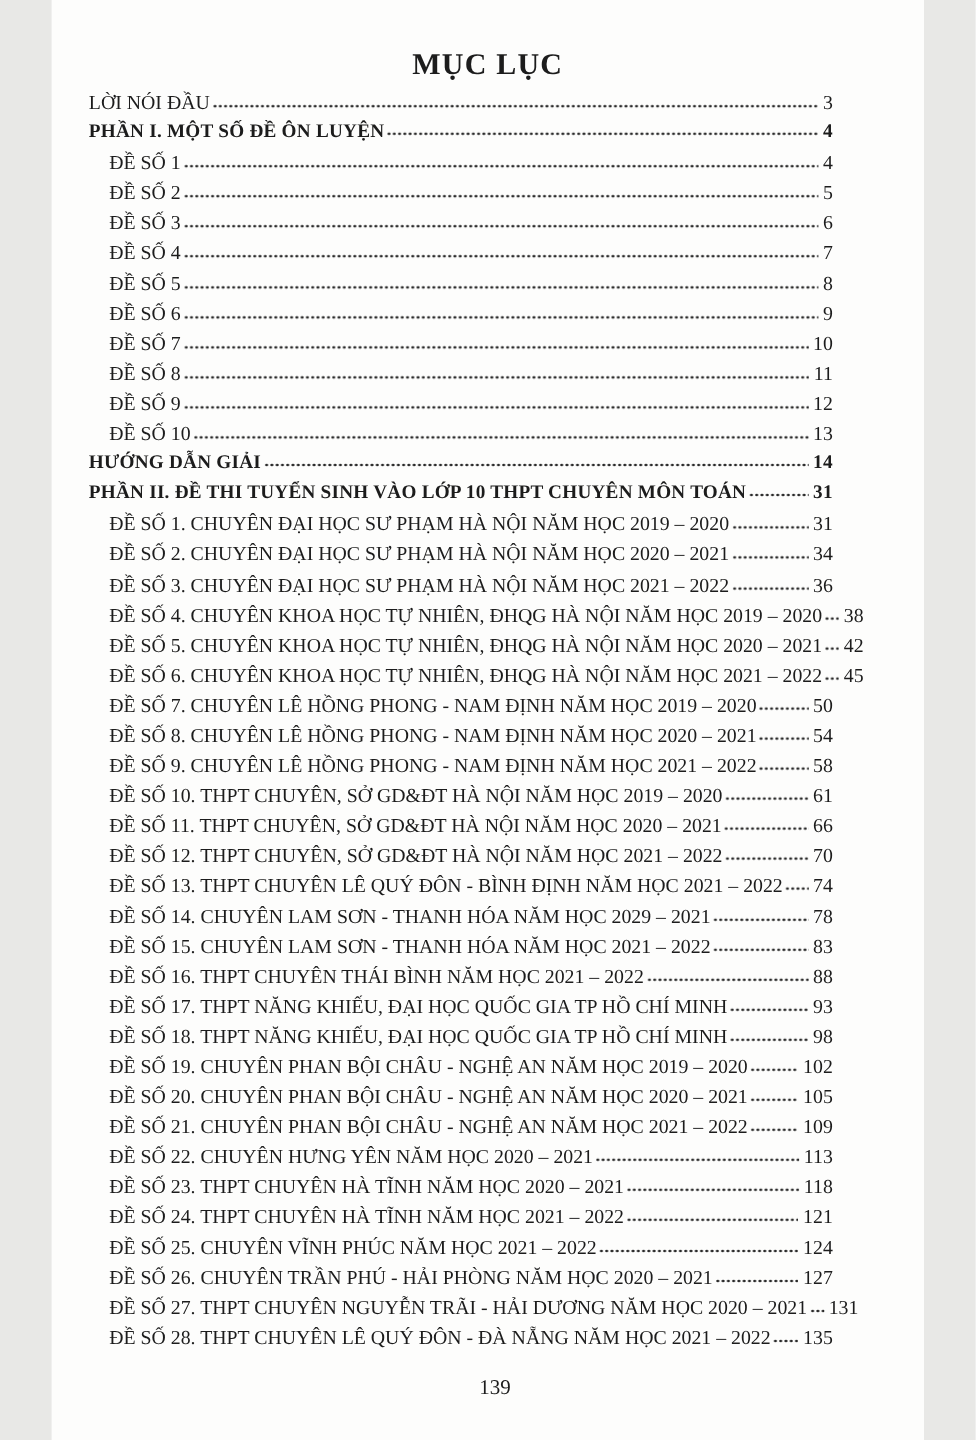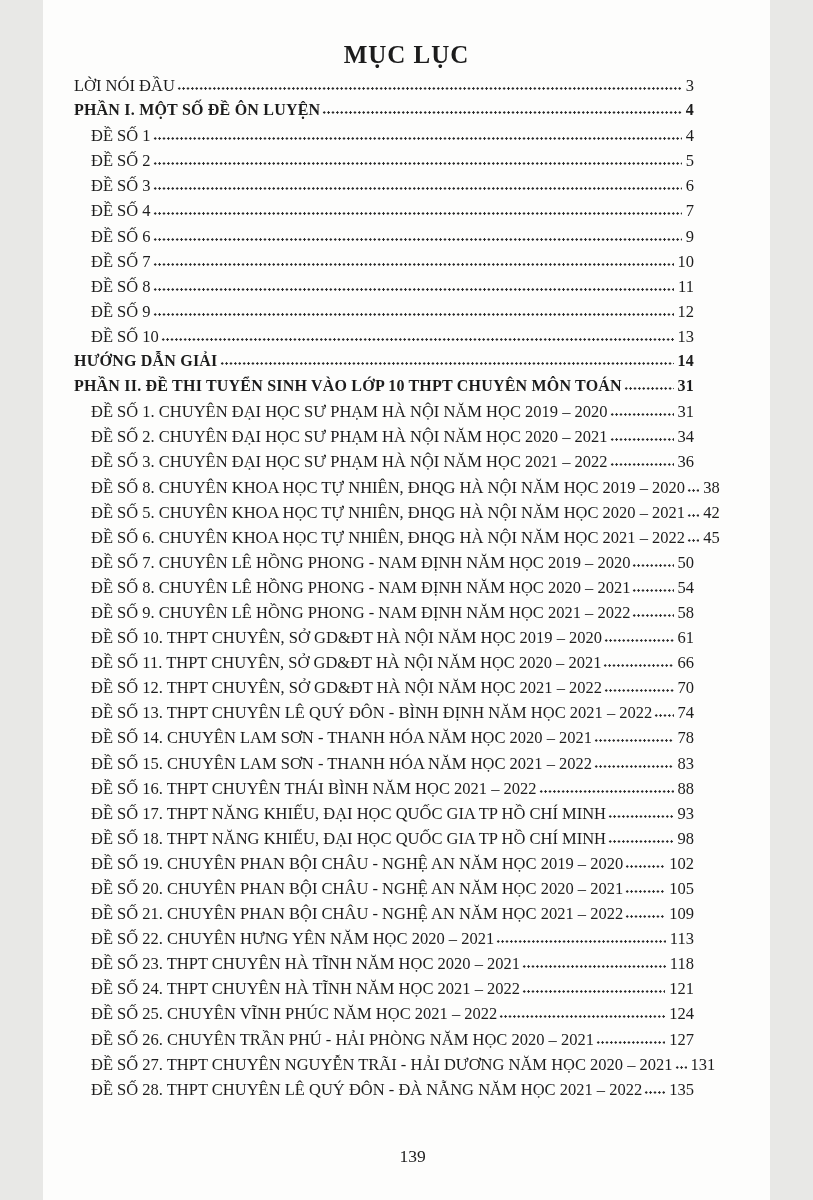--- a/index.html
+++ b/index.html
@@ -91,20 +91,25 @@
         <span class="label">ĐỀ SỐ 3</span>
         <span class="dots"></span>
         <span class="pnum">6</span>
       </div>
       <div class="row indent">
         <span class="label">ĐỀ SỐ 4</span>
         <span class="dots"></span>
         <span class="pnum">7</span>
       </div>
       <div class="row indent">
+        <span class="label">ĐỀ SỐ 5</span>
+        <span class="dots"></span>
+        <span class="pnum">8</span>
+      </div>
+      <div class="row indent">
         <span class="label">ĐỀ SỐ 6</span>
         <span class="dots"></span>
         <span class="pnum">9</span>
       </div>
       <div class="row indent">
         <span class="label">ĐỀ SỐ 7</span>
         <span class="dots"></span>
         <span class="pnum">10</span>
       </div>
       <div class="row indent">
@@ -141,21 +146,21 @@
         <span class="label">ĐỀ SỐ 2. CHUYÊN ĐẠI HỌC SƯ PHẠM HÀ NỘI NĂM HỌC 2020 – 2021</span>
         <span class="dots"></span>
         <span class="pnum">34</span>
       </div>
       <div class="row indent">
         <span class="label">ĐỀ SỐ 3. CHUYÊN ĐẠI HỌC SƯ PHẠM HÀ NỘI NĂM HỌC 2021 – 2022</span>
         <span class="dots"></span>
         <span class="pnum">36</span>
       </div>
       <div class="row indent">
-        <span class="label">ĐỀ SỐ 8. CHUYÊN KHOA HỌC TỰ NHIÊN, ĐHQG HÀ NỘI NĂM HỌC 2019 – 2020</span>
+        <span class="label">ĐỀ SỐ 4. CHUYÊN KHOA HỌC TỰ NHIÊN, ĐHQG HÀ NỘI NĂM HỌC 2019 – 2020</span>
         <span class="dots"></span>
         <span class="pnum">38</span>
       </div>
       <div class="row indent">
         <span class="label">ĐỀ SỐ 5. CHUYÊN KHOA HỌC TỰ NHIÊN, ĐHQG HÀ NỘI NĂM HỌC 2020 – 2021</span>
         <span class="dots"></span>
         <span class="pnum">42</span>
       </div>
       <div class="row indent">
         <span class="label">ĐỀ SỐ 6. CHUYÊN KHOA HỌC TỰ NHIÊN, ĐHQG HÀ NỘI NĂM HỌC 2021 – 2022</span>
@@ -191,21 +196,21 @@
         <span class="label">ĐỀ SỐ 12. THPT CHUYÊN, SỞ GD&amp;ĐT HÀ NỘI NĂM HỌC 2021 – 2022</span>
         <span class="dots"></span>
         <span class="pnum">70</span>
       </div>
       <div class="row indent">
         <span class="label">ĐỀ SỐ 13. THPT CHUYÊN LÊ QUÝ ĐÔN - BÌNH ĐỊNH NĂM HỌC 2021 – 2022</span>
         <span class="dots"></span>
         <span class="pnum">74</span>
       </div>
       <div class="row indent">
-        <span class="label">ĐỀ SỐ 14. CHUYÊN LAM SƠN - THANH HÓA NĂM HỌC 2020 – 2021</span>
+        <span class="label">ĐỀ SỐ 14. CHUYÊN LAM SƠN - THANH HÓA NĂM HỌC 2029 – 2021</span>
         <span class="dots"></span>
         <span class="pnum">78</span>
       </div>
       <div class="row indent">
         <span class="label">ĐỀ SỐ 15. CHUYÊN LAM SƠN - THANH HÓA NĂM HỌC 2021 – 2022</span>
         <span class="dots"></span>
         <span class="pnum">83</span>
       </div>
       <div class="row indent">
         <span class="label">ĐỀ SỐ 16. THPT CHUYÊN THÁI BÌNH NĂM HỌC 2021 – 2022 </span>

